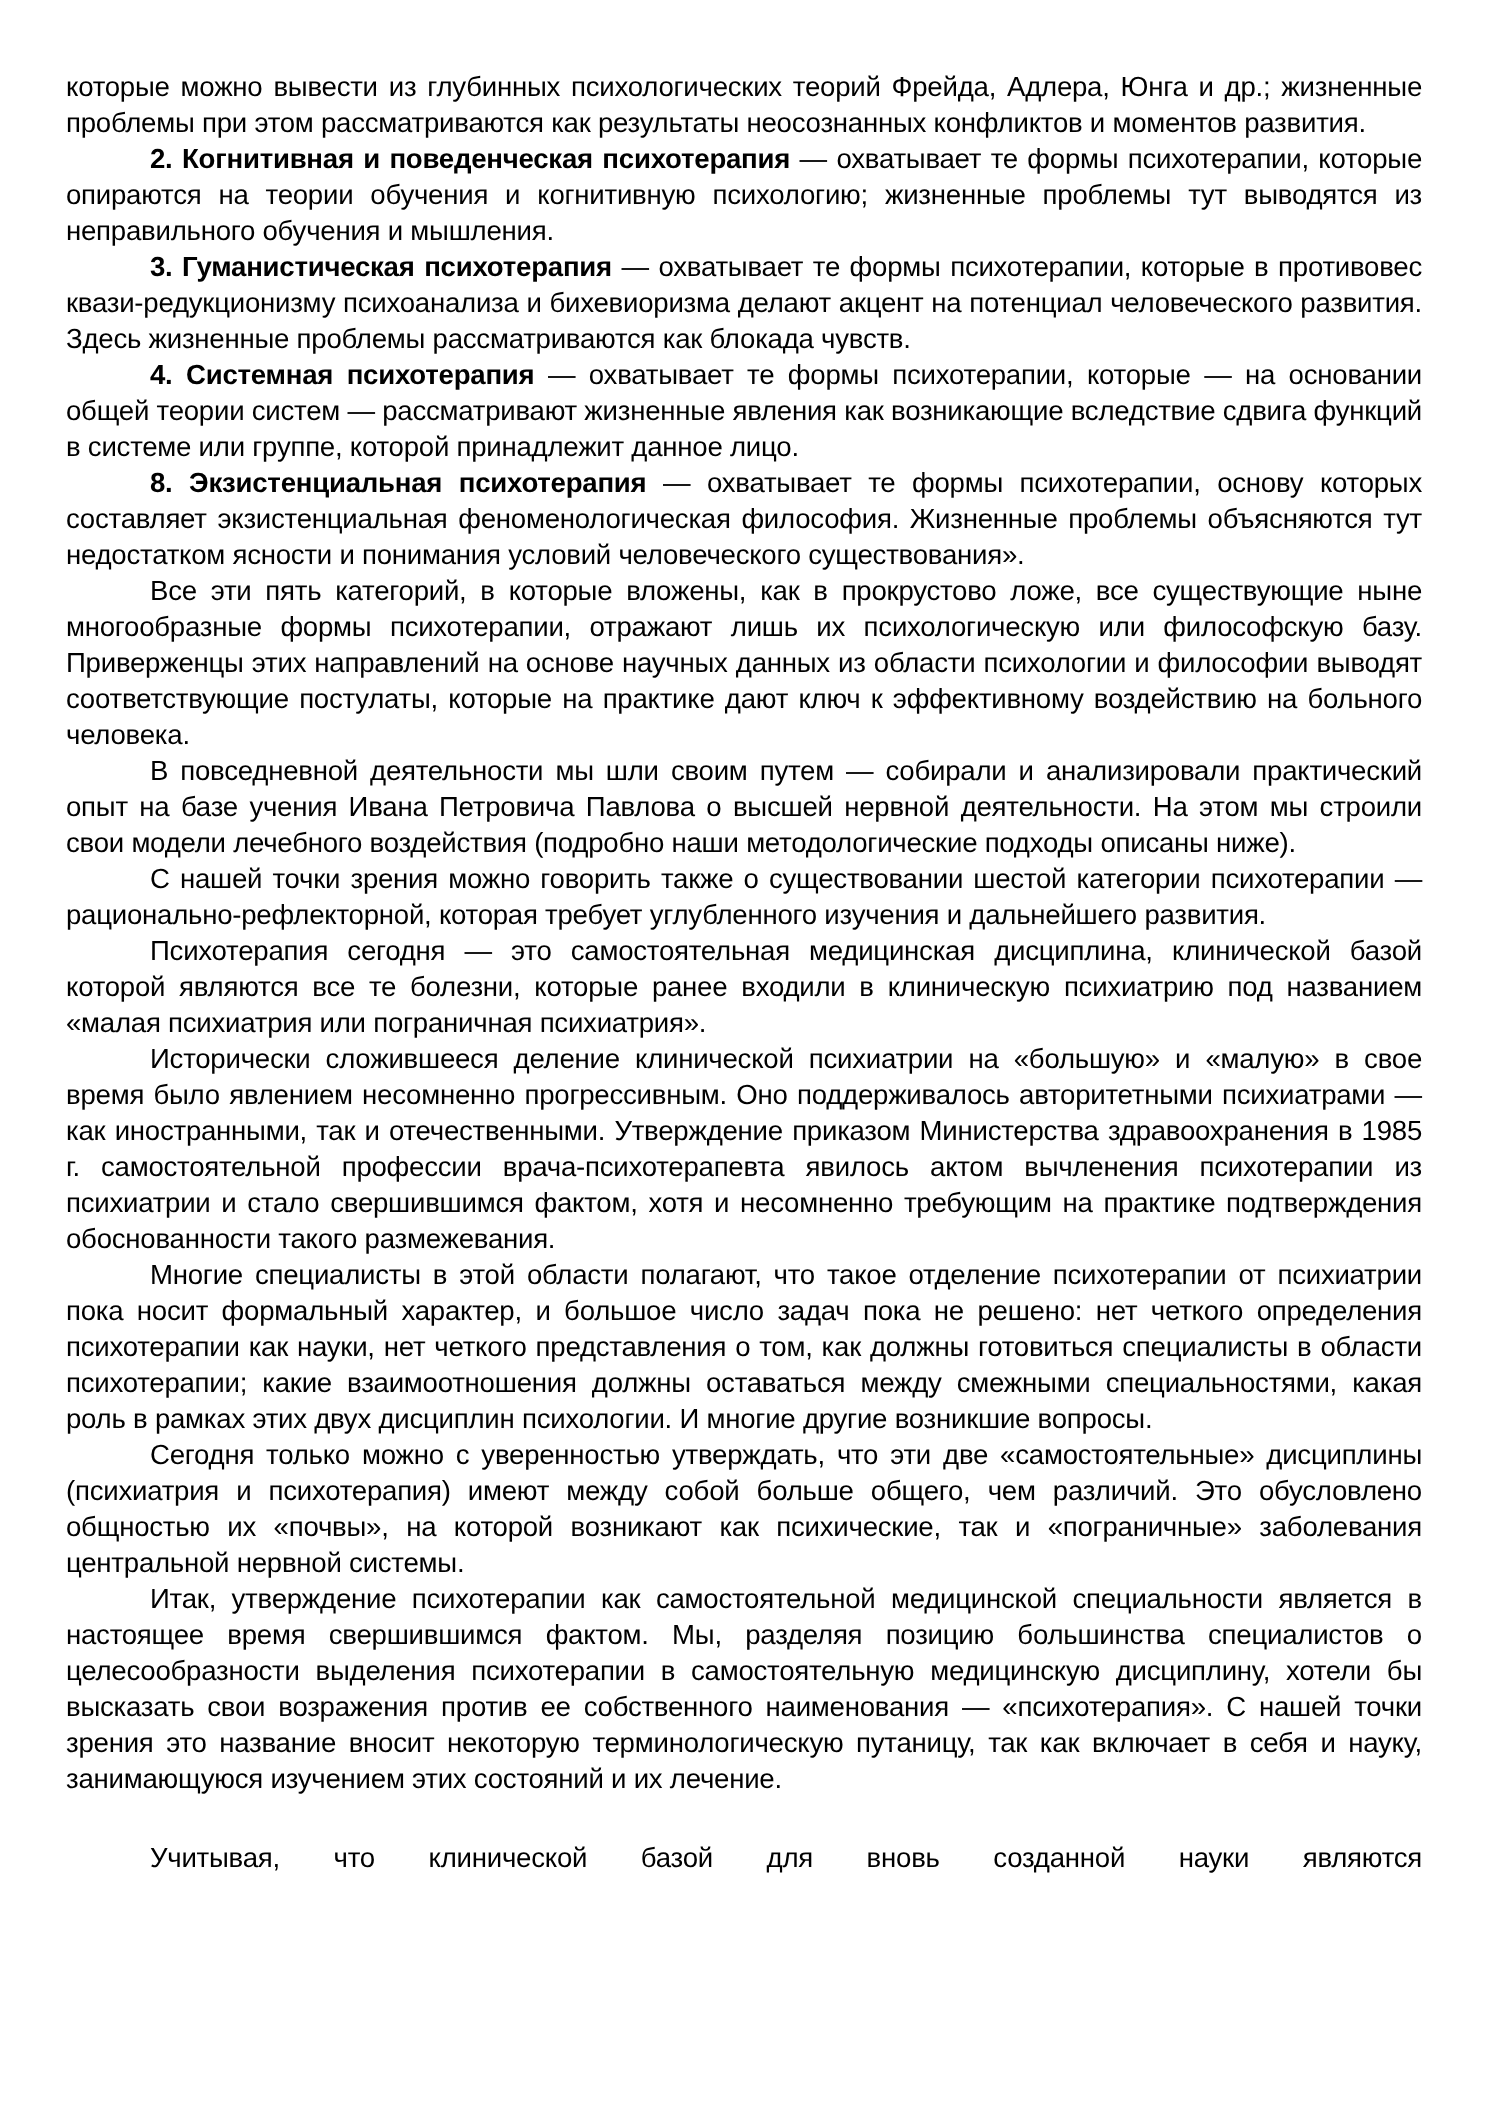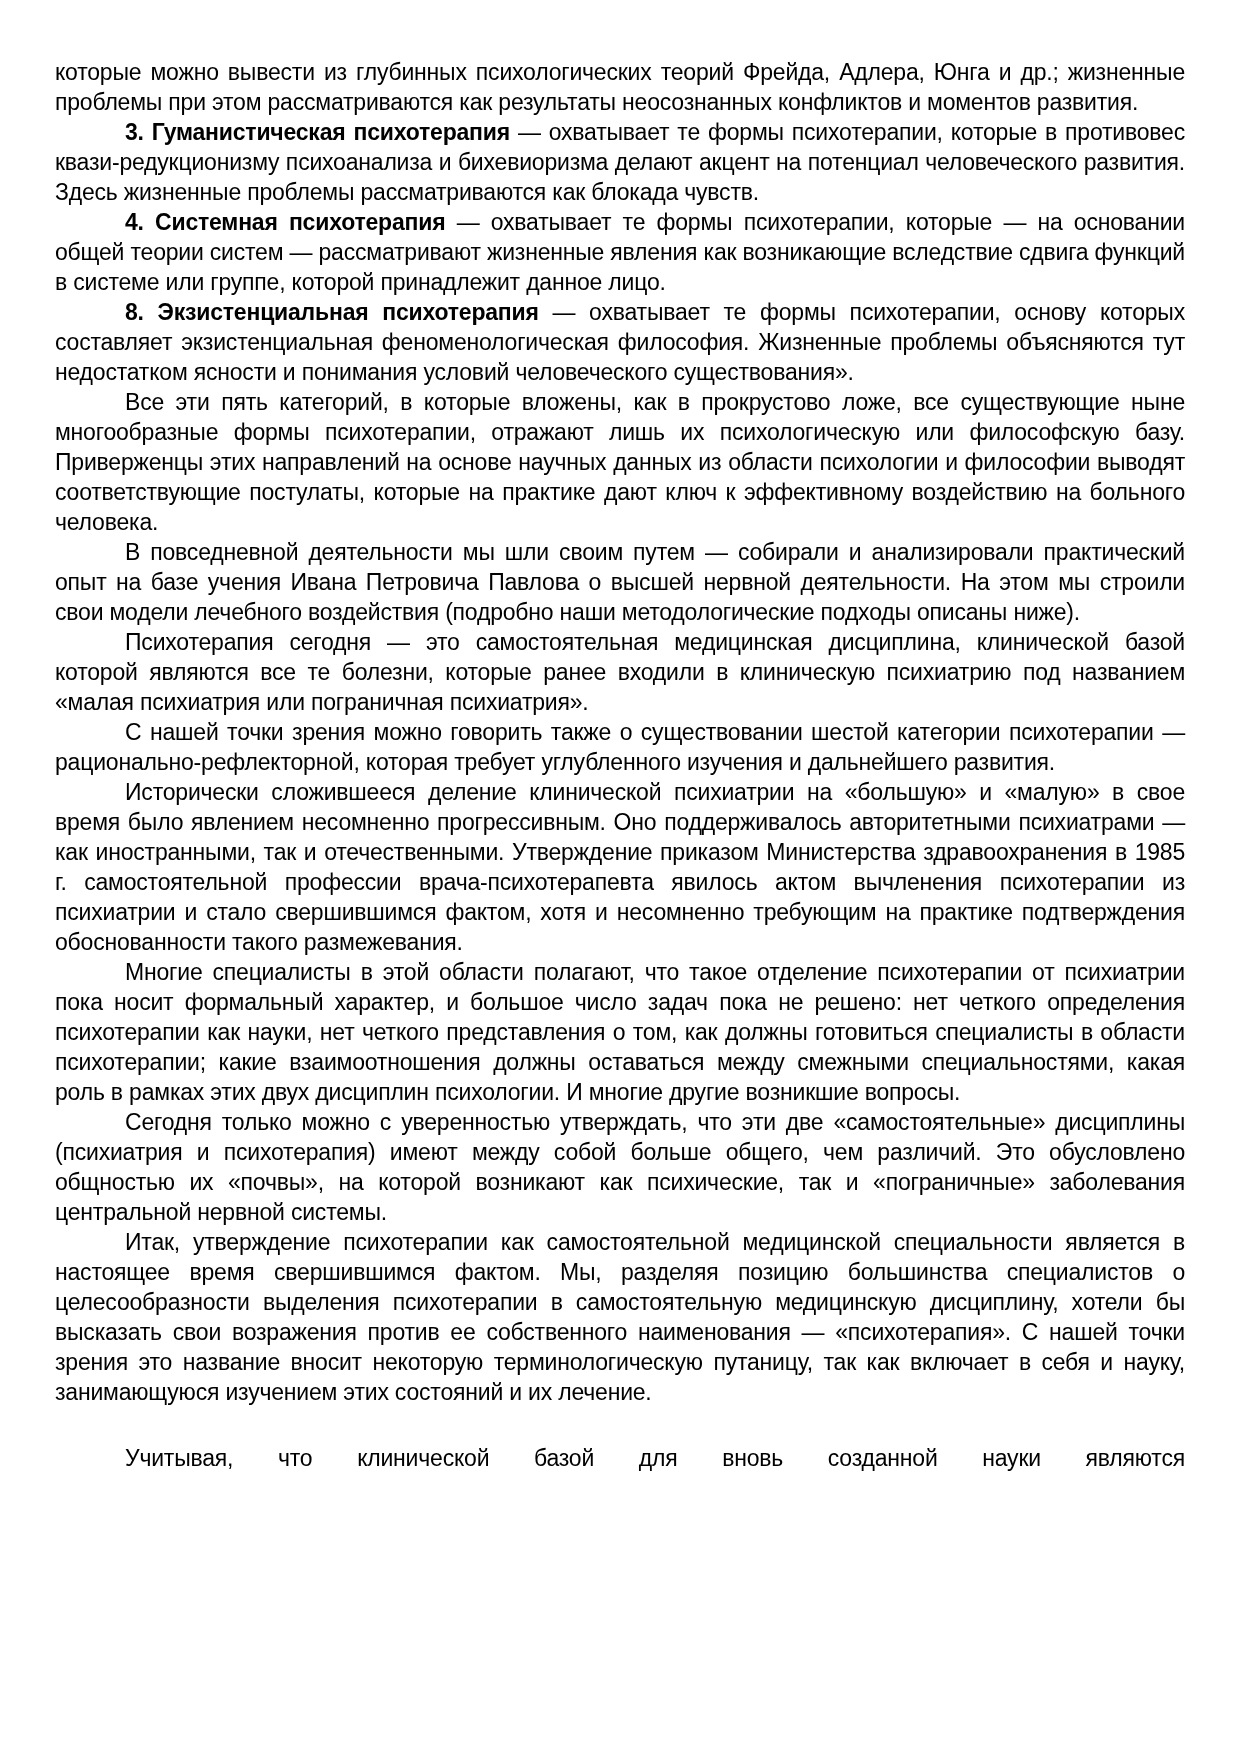--- a/index.html
+++ b/index.html
@@ -35,26 +35,27 @@
   .text-block b {
     font-weight: bold;
   }
 </style>
 </head>
 <body>
 
 <div class="page">
   <div class="text-block" id="text-block">
       <p><span>которые можно вывести из глубинных психологических теорий Фрейда, Адлера, Юнга и др.; жизненные проблемы при этом рассматриваются как результаты неосознанных конфликтов и моментов развития.</span></p>
+      <p class="indent"><b>2. Когнитивная и поведенческая психотерапия</b><span> — охватывает те формы психотерапии, которые опираются на теории обучения и когнитивную психологию; жизненные проблемы тут выводятся из неправильного обучения и мышления.</span></p>
       <p class="indent"><b>3. Гуманистическая психотерапия</b><span> — охватывает те формы психотерапии, которые в противовес квази-редукционизму психоанализа и бихевиоризма делают акцент на потенциал человеческого развития. Здесь жизненные проблемы рассматриваются как блокада чувств.</span></p>
       <p class="indent"><b>4. Системная психотерапия</b><span> — охватывает те формы психотерапии, которые — на основании общей теории систем — рассматривают жизненные явления как возникающие вследствие сдвига функций в системе или группе, которой принадлежит данное лицо.</span></p>
       <p class="indent"><b>8. Экзистенциальная психотерапия</b><span> — охватывает те формы психотерапии, основу которых составляет экзистенциальная феноменологическая философия. Жизненные проблемы объясняются тут недостатком ясности и понимания условий человеческого существования».</span></p>
       <p class="indent"><span>Все эти пять категорий, в которые вложены, как в прокрустово ложе, все существующие ныне многообразные формы психотерапии, отражают лишь их психологическую или философскую базу. Приверженцы этих направлений на основе научных данных из области психологии и философии выводят соответствующие постулаты, которые на практике дают ключ к эффективному воздействию на больного человека.</span></p>
       <p class="indent"><span>В повседневной деятельности мы шли своим путем — собирали и анализировали практический опыт на базе учения Ивана Петровича Павлова о высшей нервной деятельности. На этом мы строили свои модели лечебного воздействия (подробно наши методологические подходы описаны ниже).</span></p>
+      <p class="indent"><span>С нашей точки зрения можно говорить также о существовании шестой категории психотерапии — рационально-рефлекторной, которая требует углубленного изучения и дальнейшего развития.</span></p>
       <p class="indent"><span>Психотерапия сегодня — это самостоятельная медицинская дисциплина, клинической базой которой являются все те болезни, которые ранее входили в клиническую психиатрию под названием «малая психиатрия или пограничная психиатрия».</span></p>
-      <p class="indent"><span>С нашей точки зрения можно говорить также о существовании шестой категории психотерапии — рационально-рефлекторной, которая требует углубленного изучения и дальнейшего развития.</span></p>
       <p class="indent"><span>Исторически сложившееся деление клинической психиатрии на «большую» и «малую» в свое время было явлением несомненно прогрессивным. Оно поддерживалось авторитетными психиатрами — как иностранными, так и отечественными. Утверждение приказом Министерства здравоохранения в 1985 г. самостоятельной профессии врача-психотерапевта явилось актом вычленения психотерапии из психиатрии и стало свершившимся фактом, хотя и несомненно требующим на практике подтверждения обоснованности такого размежевания.</span></p>
       <p class="indent"><span>Многие специалисты в этой области полагают, что такое отделение психотерапии от психиатрии пока носит формальный характер, и большое число задач пока не решено: нет четкого определения психотерапии как науки, нет четкого представления о том, как должны готовиться специалисты в области психотерапии; какие взаимоотношения должны оставаться между смежными специальностями, какая роль в рамках этих двух дисциплин психологии. И многие другие возникшие вопросы.</span></p>
       <p class="indent"><span>Сегодня только можно с уверенностью утверждать, что эти две «самостоятельные» дисциплины (психиатрия и психотерапия) имеют между собой больше общего, чем различий. Это обусловлено общностью их «почвы», на которой возникают как психические, так и «пограничные» заболевания центральной нервной системы.</span></p>
       <p class="indent"><span>Итак, утверждение психотерапии как самостоятельной медицинской специальности является в настоящее время свершившимся фактом. Мы, разделяя позицию большинства специалистов о целесообразности выделения психотерапии в самостоятельную медицинскую дисциплину, хотели бы высказать свои возражения против ее собственного наименования — «психотерапия». С нашей точки зрения это название вносит некоторую терминологическую путаницу, так как включает в себя и науку, занимающуюся изучением этих состояний и их лечение.</span></p>
       <p class="indent fill-last"><span>Учитывая, что клинической базой для вновь созданной науки являются</span></p>
     </div>
 </div>
 
 </body></html>

